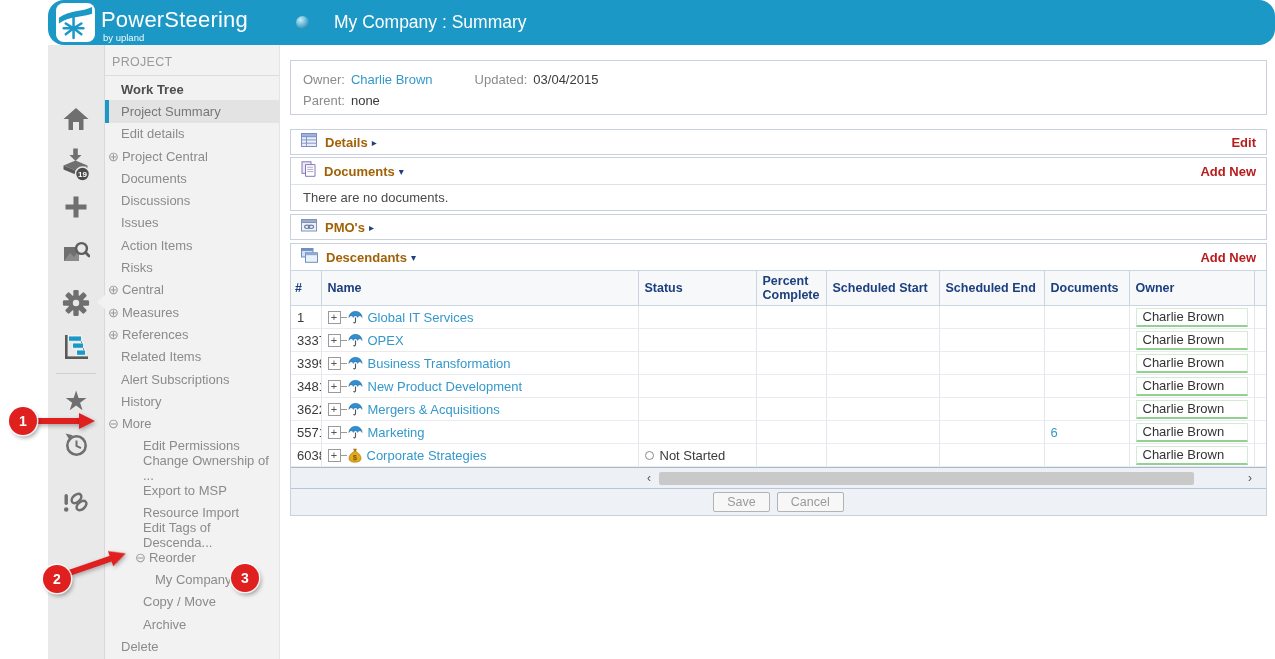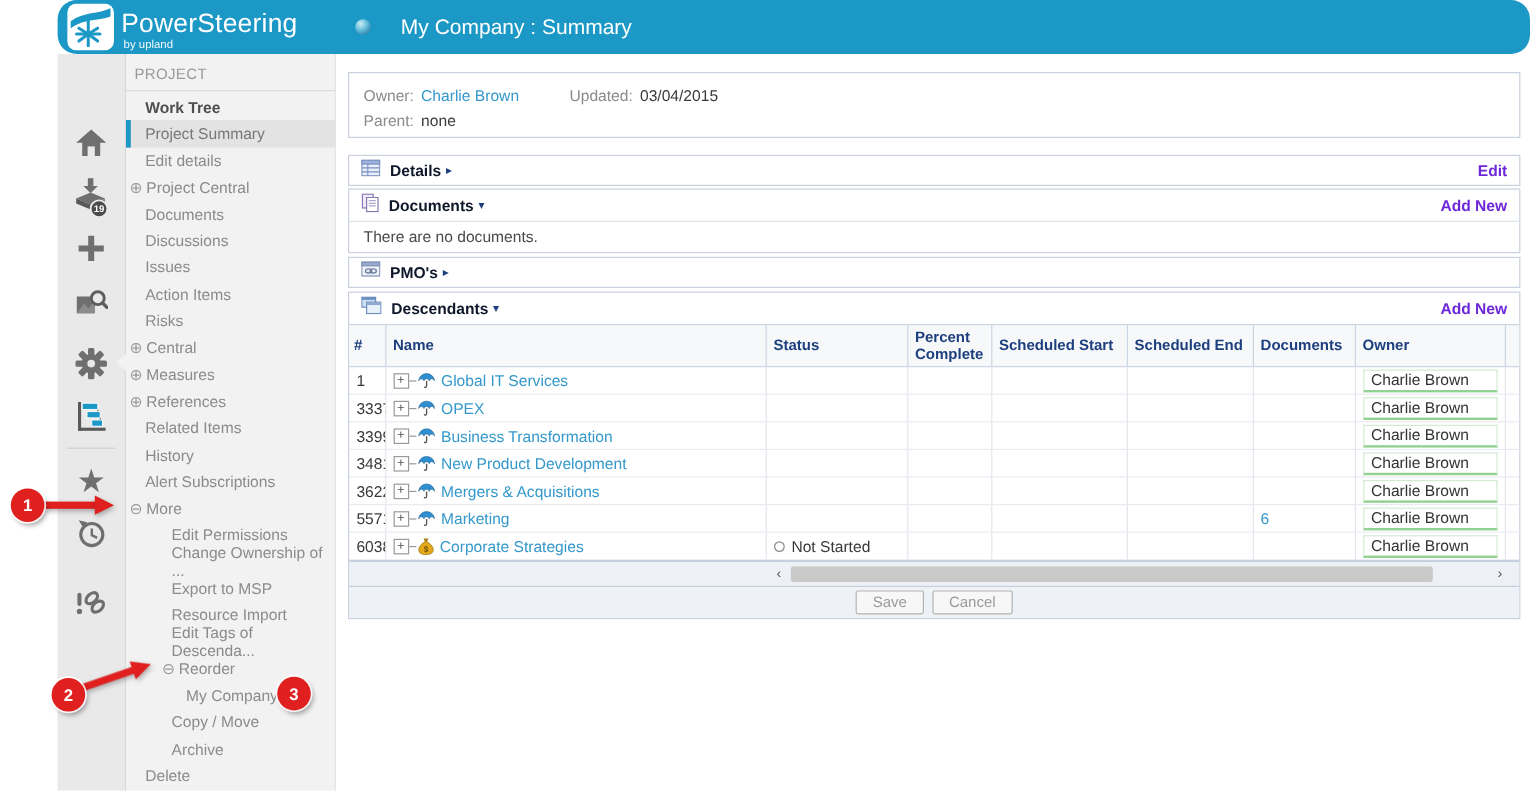--- a/index.html
+++ b/index.html
@@ -44,25 +44,25 @@
   .content { position:absolute; left:281px; top:45px; right:0; bottom:0; background:#fff; padding:15px 8px 0 9px; }
   .box { border:1px solid #c8d1dd; background:#fff; }
   .owner-box { height:55px; padding:8px 12px 0 12px; margin-bottom:14px; font-size:13px; }
   .owner-line { height:21px; display:flex; align-items:center; }
   .lbl { color:#8b8b8b; margin-right:6px; }
   .val { color:#3a3a3a; }
   .link { color:#3498cb; text-decoration:none; cursor:pointer; }
   .upd-group { margin-left:42px; display:flex; }
 
   .sec-bar { height:26px; display:flex; align-items:center; padding:0 10px; }
-  .sec-title { font-size:13px; font-weight:bold; color:#0f172a; margin-left:8px; }
+  .sec-title { font-size:13px; font-weight:bold; color:#a16207; margin-left:8px; }
   .caret { font-size:10px; color:#1d3f7e; margin-left:4px; }
   .caret-r::before { content:"\25B8"; }
   .caret-d::before { content:"\25BE"; }
-  .sec-action { margin-left:auto; font-size:13px; font-weight:bold; color:#6d28d9; cursor:pointer; text-decoration:none; }
+  .sec-action { margin-left:auto; font-size:13px; font-weight:bold; color:#b91c1c; cursor:pointer; text-decoration:none; }
   .mb2 { margin-bottom:2px; } .mb3 { margin-bottom:3px; }
   .doc-empty { border-top:1px solid #dde3ea; height:26px; display:flex; align-items:center; padding:0 12px; font-size:13px; color:#4a4a4a; }
 
   
   table.desc { width:100%; border-collapse:collapse; table-layout:fixed; }
   table.desc thead th { background:#f6f8fa; border:1px solid #ccd5e2; border-left:1px solid #dbe2ec;
     font-size:12.5px; font-weight:bold; color:#1d3f7e; text-align:left; height:35px;
     padding:2px 6px; vertical-align:middle; line-height:1.15; }
   table.desc thead th:first-child { border-left:none; padding:2px 4px; }
   table.desc thead th:last-child { border-right:none; }
@@ -264,24 +264,24 @@
           <span>Measures</span>
         </div>
         <div class="menu-item lv0 has-exp">
           <span class="expander">⊕</span>
           <span>References</span>
         </div>
         <div class="menu-item lv0">
           <span>Related Items</span>
         </div>
         <div class="menu-item lv0">
+          <span>Alert Subscriptions</span>
+        </div>
+        <div class="menu-item lv0">
           <span>History</span>
-        </div>
-        <div class="menu-item lv0">
-          <span>Alert Subscriptions</span>
         </div>
         <div class="menu-item lv0 has-exp">
           <span class="expander">⊖</span>
           <span>More</span>
         </div>
         <div class="menu-item lv1">
           <span>Edit Permissions</span>
         </div>
         <div class="menu-item lv1">
           <span>Change Ownership of ...</span>

